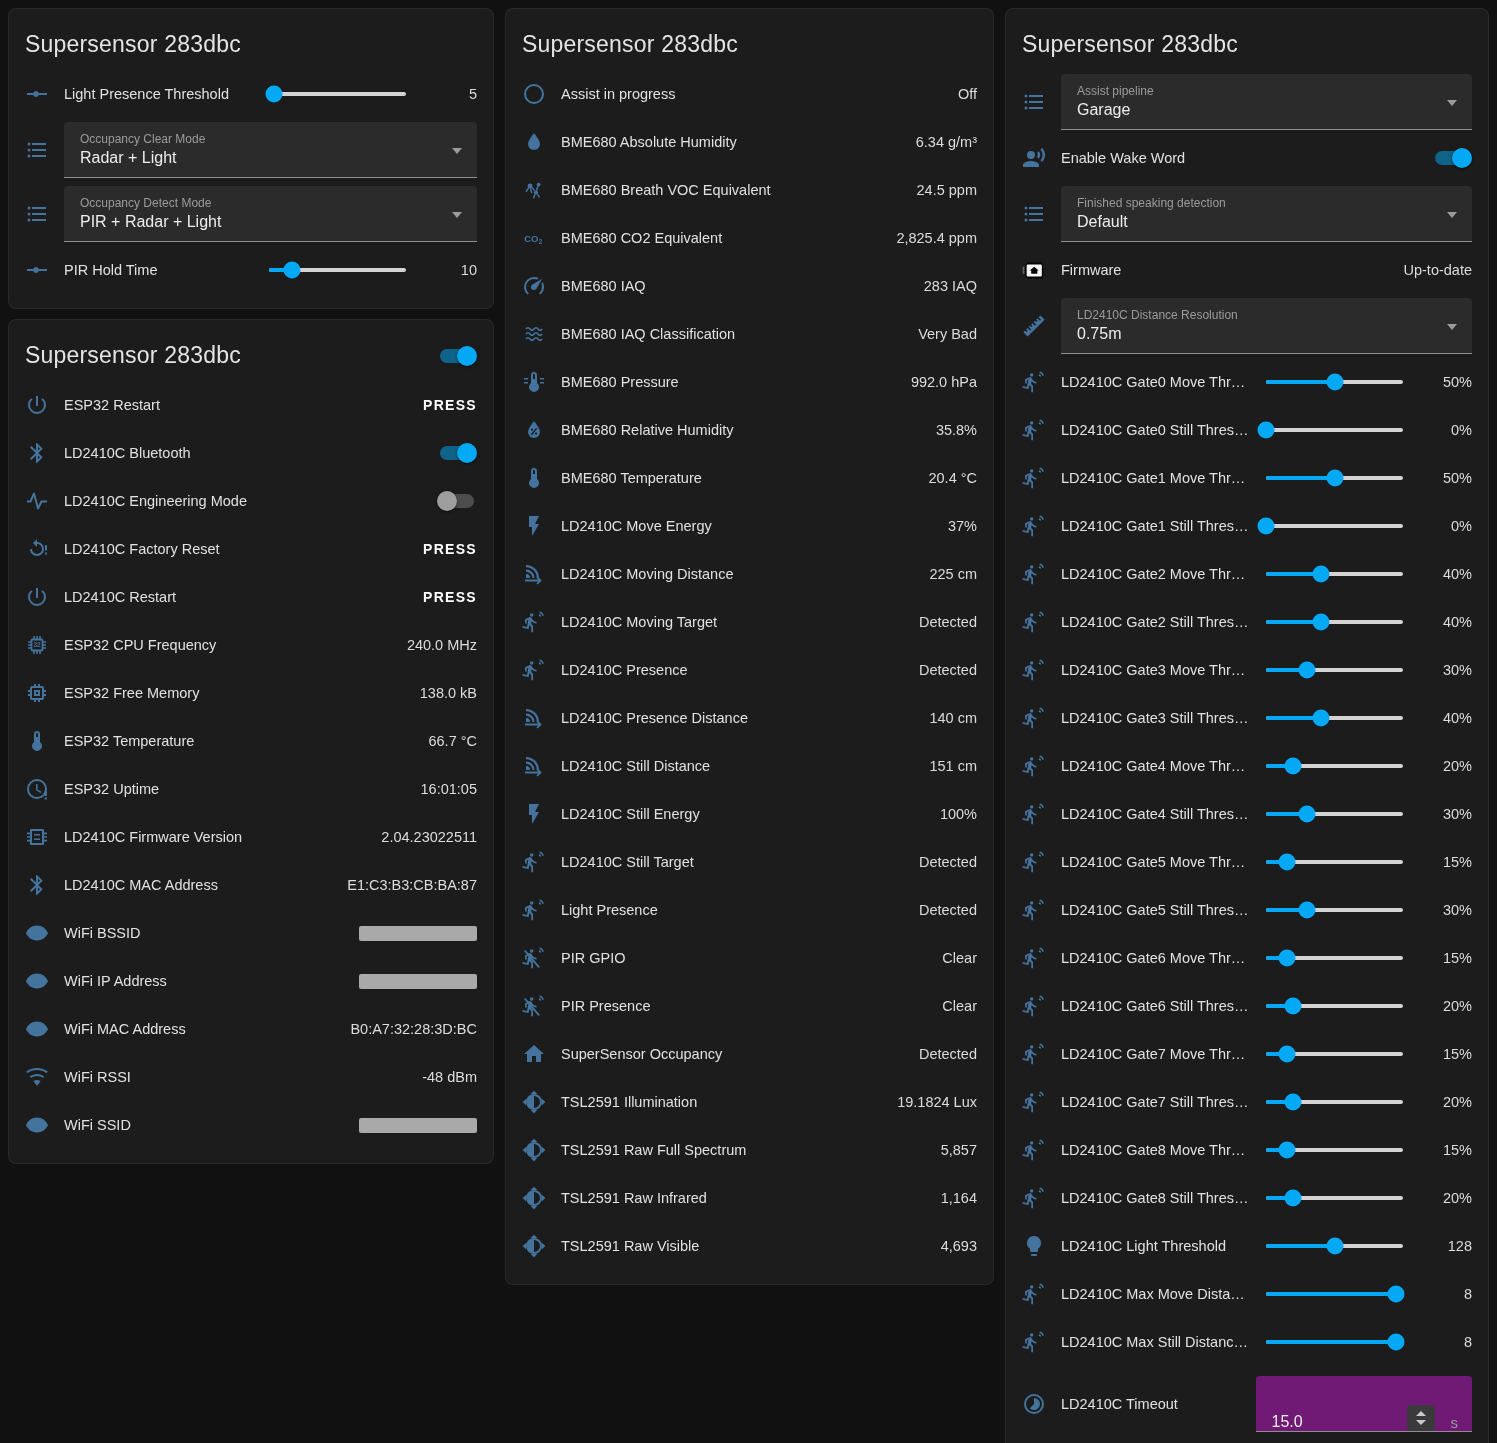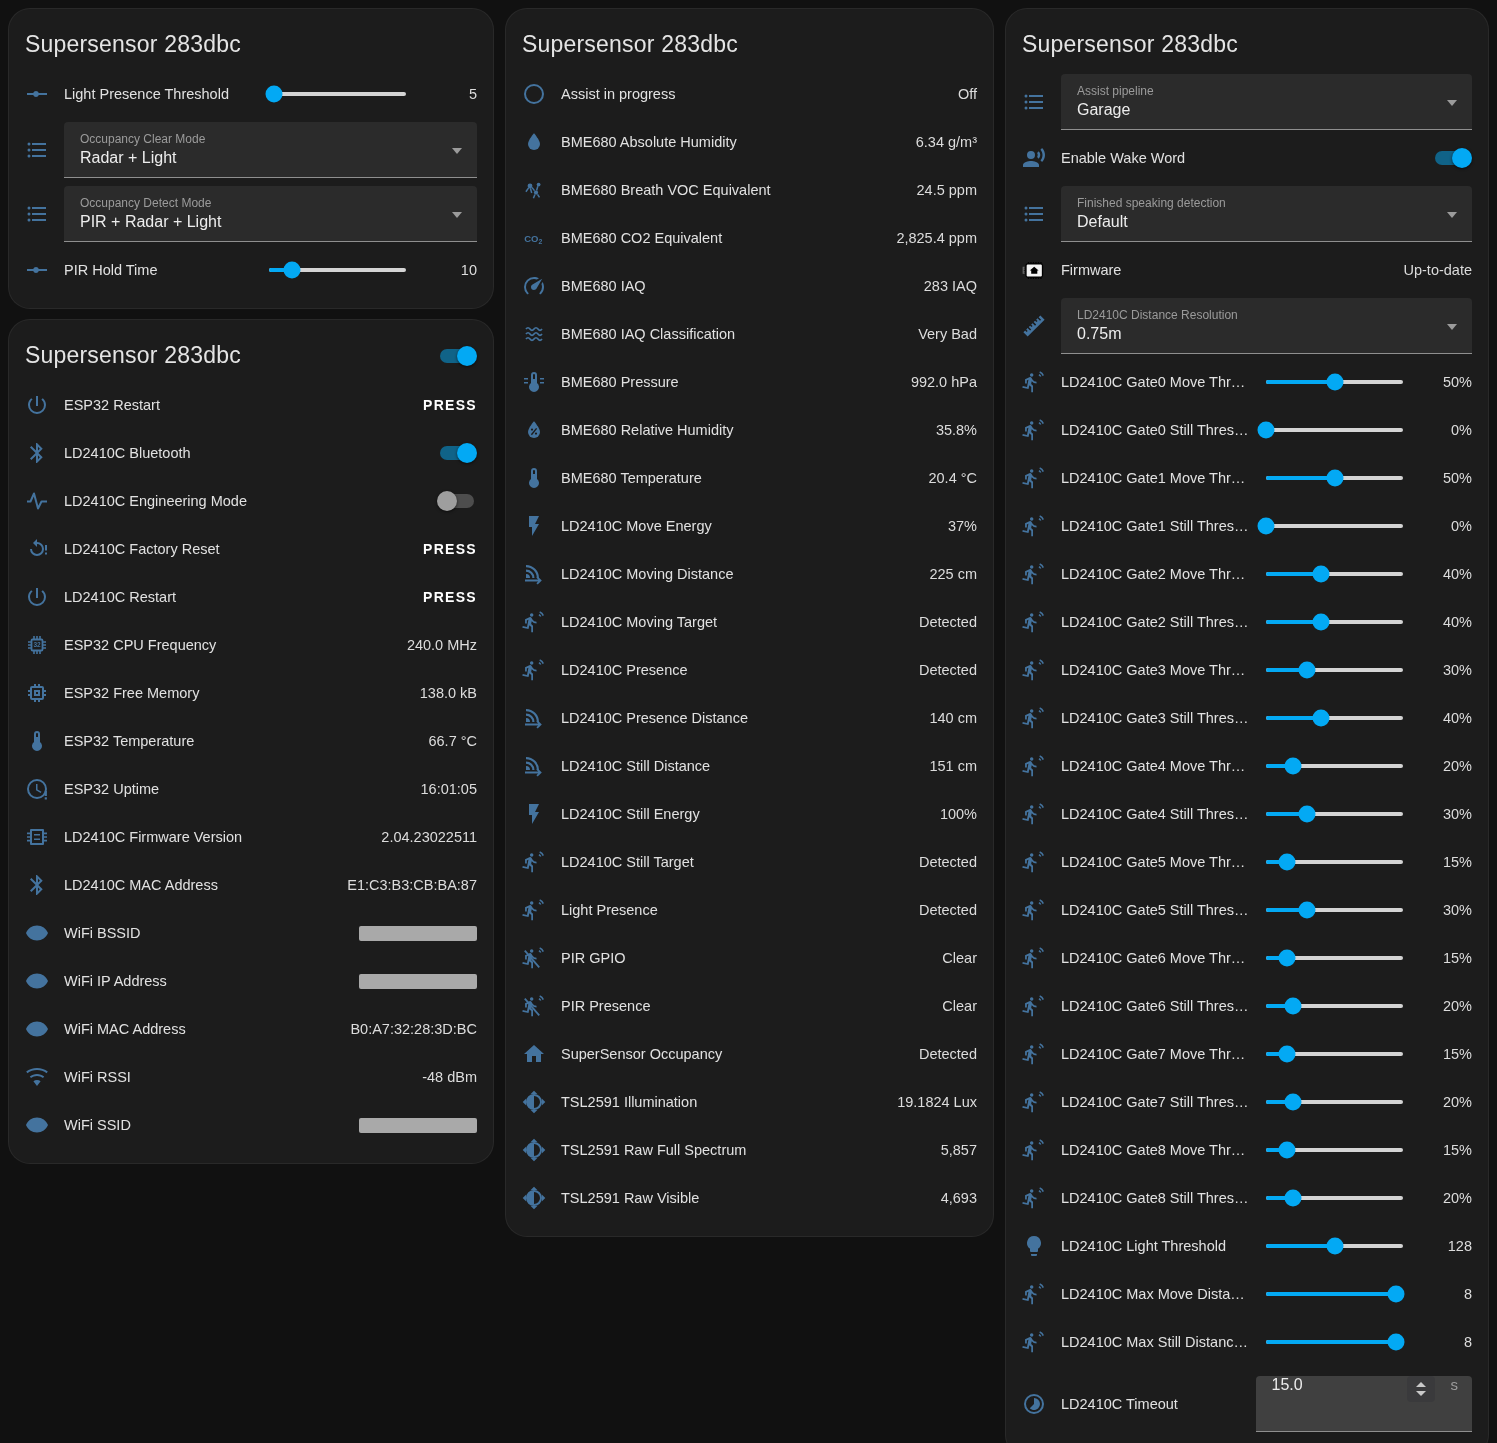--- a/index.html
+++ b/index.html
@@ -1,20 +1,20 @@
 <!DOCTYPE html>
 <html><head>
 <meta charset="utf-8">
 <style>
   html,body{margin:0;padding:0;background:#111111;width:1497px;height:1443px;overflow:hidden;
     font-family:"Liberation Sans",sans-serif;-webkit-font-smoothing:antialiased;}
   .wrap{display:flex;gap:11px;padding:8px;box-sizing:border-box;align-items:flex-start;}
   .col{display:flex;flex-direction:column;gap:10px;}
   .col1{width:487px}.col2{width:490px}.col3{width:485px}
-  .card{background:#1c1c1c;border:1px solid rgba(255,255,255,0.06);border-radius:22px;
+  .card{background:#1c1c1c;border:1px solid rgba(255,255,255,0.06);border-radius:8px;
     padding:6px 0 14px;box-sizing:border-box;}
   .card-head{display:flex;align-items:center;justify-content:space-between;padding:16px 16px 12px;}
   .card-title{font-size:23px;font-weight:400;color:#e4e4e4;letter-spacing:.2px;}
   .row{display:flex;align-items:center;height:48px;padding:0 16px;color:#e1e1e1;}
   .row.select-row{height:64px;}
   .row.input-row{height:76px;}
   .icon{flex:0 0 24px;width:24px;height:24px;color:#44739e;margin-right:15px;display:flex;align-items:center;justify-content:center;}
   .icon svg{width:24px;height:24px;display:block;}
   .icon.big svg{width:27px;height:27px;}
   .label{flex:1;font-size:14.5px;color:#e1e1e1;white-space:nowrap;overflow:hidden;padding-right:8px;}
@@ -35,22 +35,22 @@
   .fill{position:absolute;left:0;top:0;height:4px;background:#03a9f4;border-radius:2px;}
   .knob{position:absolute;top:50%;width:17px;height:17px;border-radius:50%;background:#03a9f4;transform:translate(-50%,-50%);}
   
   .sel{flex:1;height:56px;background:#2b2b2b;border-radius:4px 4px 0 0;border-bottom:1px solid #8f8f8f;
     position:relative;display:flex;flex-direction:column;justify-content:center;padding:0 40px 0 16px;box-sizing:border-box;cursor:pointer;}
   .sel-label{font-size:12px;color:#9b9b9b;margin-bottom:3px;}
   .sel-value{font-size:16px;color:#ededed;}
   .caret{position:absolute;right:15px;top:50%;margin-top:-2px;width:0;height:0;
     border-left:5.5px solid transparent;border-right:5.5px solid transparent;border-top:6px solid #9b9b9b;}
   
-  .numbox{flex:1;height:56px;background:#404040;border-radius:4px 4px 0 0;border-bottom:1px solid #8f8f8f;
-    display:flex;align-items:flex-start;padding:0 14px 0 16px;box-sizing:border-box;}
+  .numbox{flex:1;height:56px;background:#701a75;border-radius:4px 4px 0 0;border-bottom:1px solid #8f8f8f;
+    display:flex;align-items:flex-end;padding:0 14px 0 16px;box-sizing:border-box;}
   .num{flex:1;font-size:16px;color:#ededed;}
   .spin{display:flex;flex-direction:column;gap:4px;background:#3a3a3c;border-radius:4px;padding:6px 9px;margin-right:16px;cursor:pointer;}
   .spin-up{width:0;height:0;border-left:5px solid transparent;border-right:5px solid transparent;border-bottom:5px solid #c9c9c9;}
   .spin-down{width:0;height:0;border-left:5px solid transparent;border-right:5px solid transparent;border-top:5px solid #c9c9c9;}
   .unit{color:#9b9b9b;font-size:15px;}
   .redacted{width:118px;height:15px;background:#a9a9a9;border-radius:2px;}
 </style>
 </head>
 <body>
 
@@ -529,20 +529,29 @@
             </span>
             <span class="label">TSL2591 Raw Full Spectrum</span>
             <span class="value">5,857</span>
           </div>
           <div class="row value-row">
             <span class="icon">
               <svg viewBox="0 0 24 24" fill="currentColor">
                 <path d="M12 18V6a6 6 0 0 1 0 12m8-2.69V8.69L23.31 12 20 15.31M8.69 4h6.62L12 .69 8.69 4M4 8.69v6.62L.69 12 4 8.69M15.31 20H8.69L12 23.31 15.31 20M12 4a8 8 0 1 0 8 8 8 8 0 0 0-8-8z" fill-rule="evenodd"></path>
               </svg>
             </span>
+            <span class="label">TSL2591 Raw Infrared</span>
+            <span class="value">1,164</span>
+          </div>
+          <div class="row value-row">
+            <span class="icon">
+              <svg viewBox="0 0 24 24" fill="currentColor">
+                <path d="M12 18V6a6 6 0 0 1 0 12m8-2.69V8.69L23.31 12 20 15.31M8.69 4h6.62L12 .69 8.69 4M4 8.69v6.62L.69 12 4 8.69M15.31 20H8.69L12 23.31 15.31 20M12 4a8 8 0 1 0 8 8 8 8 0 0 0-8-8z" fill-rule="evenodd"></path>
+              </svg>
+            </span>
             <span class="label">TSL2591 Raw Visible</span>
             <span class="value">4,693</span>
           </div>
         </div>
     </div>
   </div>
   <div class="col col3">
     <div class="card">
       <div class="card-head">
         <div class="card-title">Supersensor 283dbc</div>

